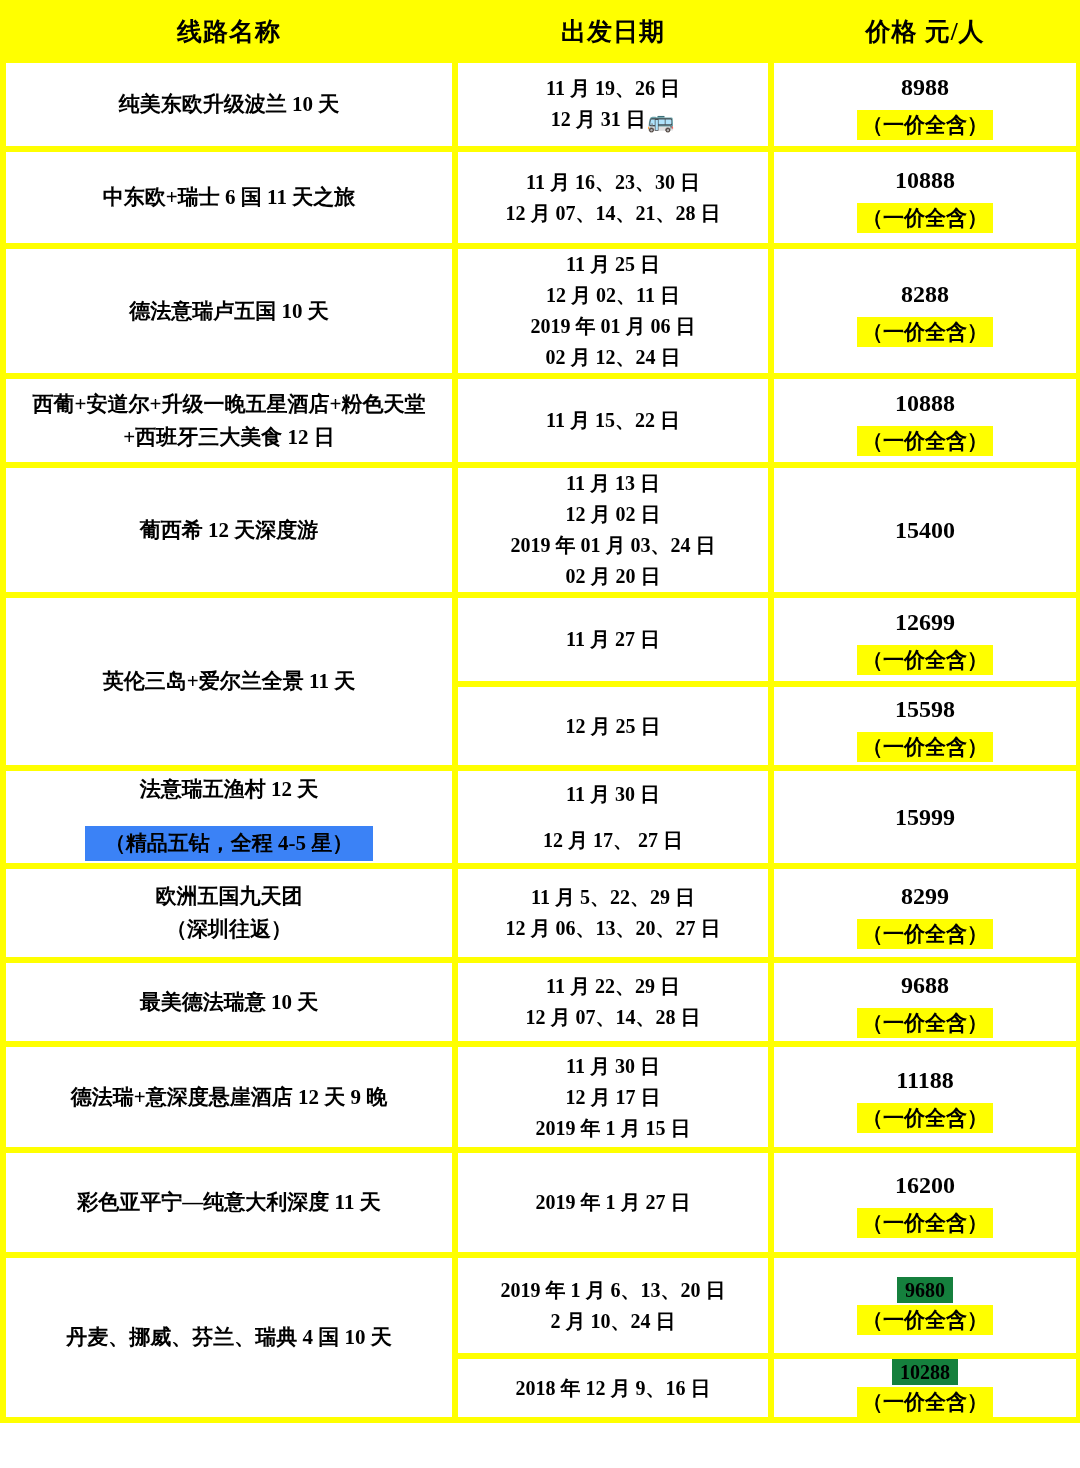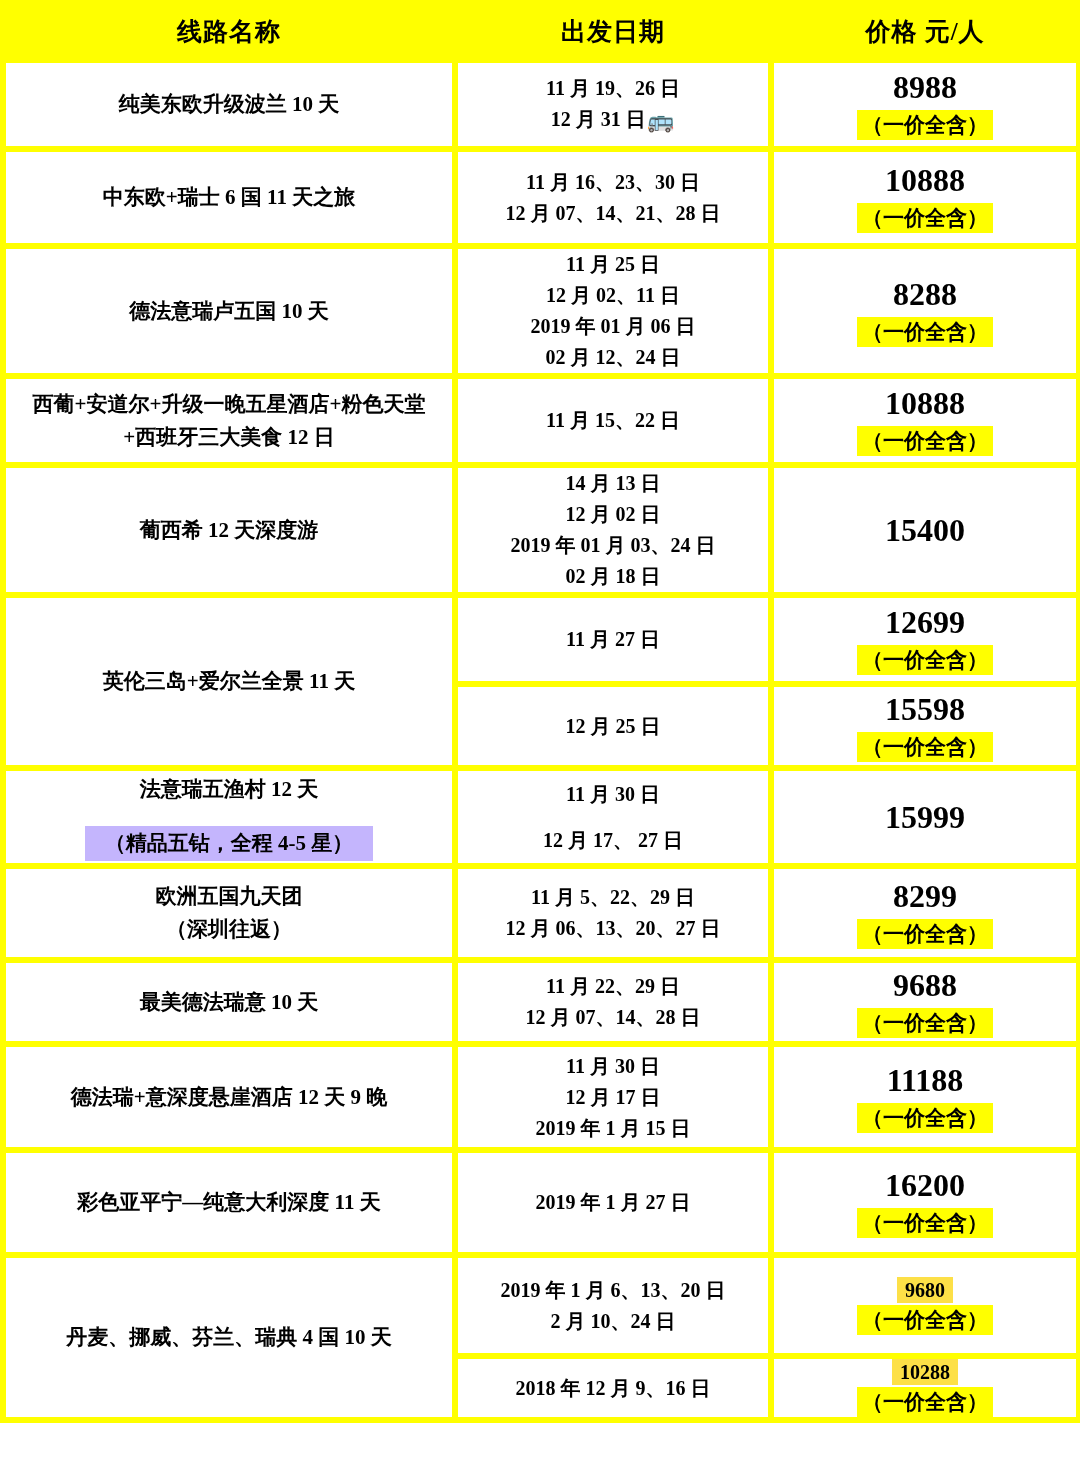--- a/index.html
+++ b/index.html
@@ -44,36 +44,36 @@
   .hr8  { height: 94px; }
   .hr9  { height: 84px; }
   .hr10 { height: 106px; }
   .hr11 { height: 105px; }
   .hr12a{ height: 101px; }
   .hr12b{ height: 56px; }
 
   .name { font-size: 21px; line-height: 33px; }
   .name .hl {
     display: inline-block;
-    background: #c4b5fd;
+    background: #3b82f6;
     padding: 1px 20px;
     margin-top: 20px;
   }
   .dates { font-size: 20px; line-height: 31px; }
   .dates.lh46 { line-height: 46px; }
   .bus { font-size: 22px; margin-left: 2px; vertical-align: -2px; }
 
   .price { line-height: normal; }
   .pnum {
-    font-size: 32px;
+    font-size: 24px;
     line-height: 36px;
   }
   .pnum-sm {
     display: inline-block;
-    background: #fde047;
+    background: #15803d;
     font-size: 20px;
     line-height: 26px;
     padding: 0 8px;
   }
   .badge {
     display: inline-block;
     background: #FFFF00;
     font-size: 21px;
     line-height: 28px;
     padding: 1px 5px;
@@ -155,24 +155,24 @@
         <div class="pnum">10888</div>
         <div><span class="badge">（一价全含）</span></div>
       </td>
     </tr>
 
     <tr class="hr5">
       <td class="name">
         <div>葡西希 12 天深度游</div>
       </td>
       <td class="dates">
-        <div>14 月 13 日</div>
+        <div>11 月 13 日</div>
         <div>12 月 02 日</div>
         <div>2019 年 01 月 03、24 日</div>
-        <div>02 月 18 日</div>
+        <div>02 月 20 日</div>
       </td>
       <td class="price">
         <div class="pnum">15400</div>
       </td>
     </tr>
 
     <tr class="hr6a">
       <td class="name" rowspan="2">
         <div>英伦三岛+爱尔兰全景 11 天</div>
       </td>

